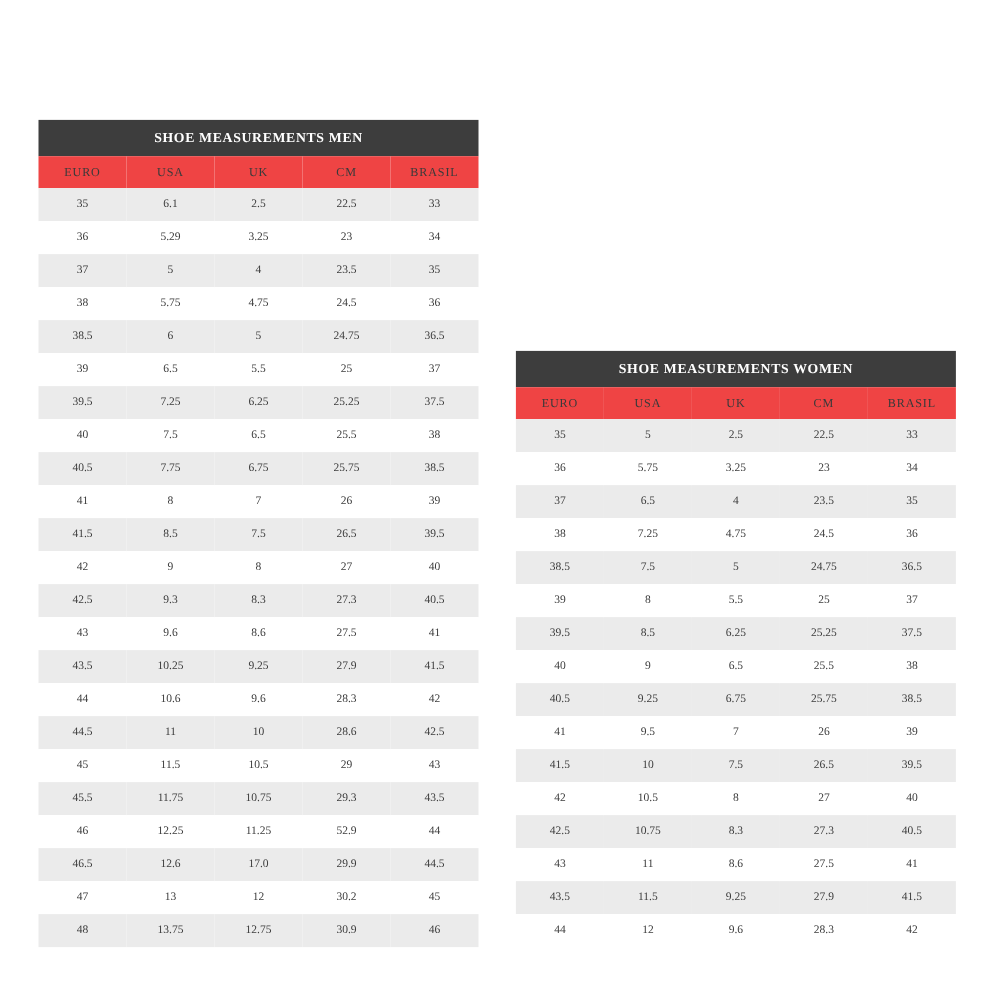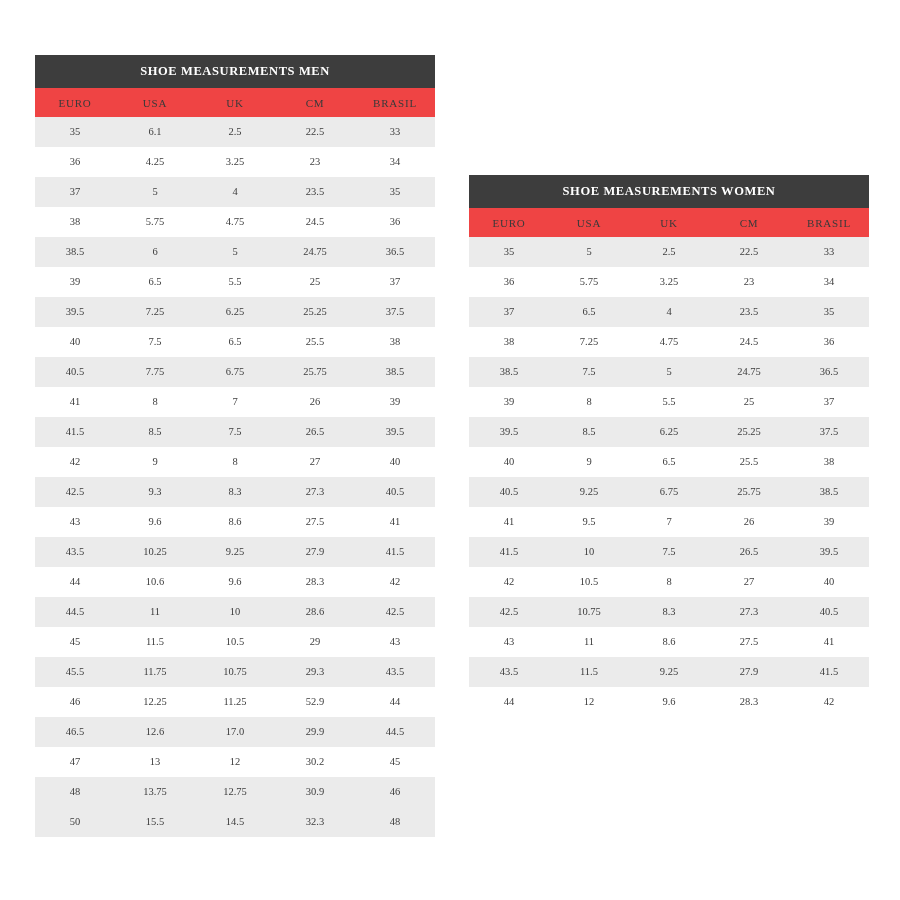--- a/index.html
+++ b/index.html
@@ -15,21 +15,21 @@
     overflow: hidden;
   }
   .page {
     position: relative;
     width: 900px;
     height: 891px;
     box-sizing: border-box;
     padding: 30px 35px;
     display: flex;
     flex-direction: row;
-    align-items: center;
+    align-items: flex-end;
     gap: 34px;
   }
   .table-wrap {
     width: 400px;
     flex: 0 0 400px;
   }
   table.size-table {
     width: 100%;
     border-collapse: collapse;
     table-layout: fixed;
@@ -91,21 +91,21 @@
       <tbody id="men-body">
           <tr class="shaded">
             <td>35</td>
             <td>6.1</td>
             <td>2.5</td>
             <td class="v-up">22.5</td>
             <td>33</td>
           </tr>
           <tr class="plain">
             <td>36</td>
-            <td>4.25</td>
+            <td>5.29</td>
             <td>3.25</td>
             <td>23</td>
             <td>34</td>
           </tr>
           <tr class="shaded">
             <td>37</td>
             <td class="v-dn">5</td>
             <td>4</td>
             <td>23.5</td>
             <td>35</td>
@@ -242,27 +242,20 @@
             <td>12</td>
             <td class="v-up">30.2</td>
             <td>45</td>
           </tr>
           <tr class="shaded">
             <td>48</td>
             <td class="v-dn">13.75</td>
             <td>12.75</td>
             <td>30.9</td>
             <td>46</td>
-          </tr>
-          <tr class="shaded">
-            <td>50</td>
-            <td>15.5</td>
-            <td>14.5</td>
-            <td class="v-up">32.3</td>
-            <td>48</td>
           </tr>
         </tbody>
     </table>
   </div>
 
   <div class="table-wrap">
     <table class="size-table">
       <caption>SHOE MEASUREMENTS WOMEN</caption>
       <thead>
         <tr>

